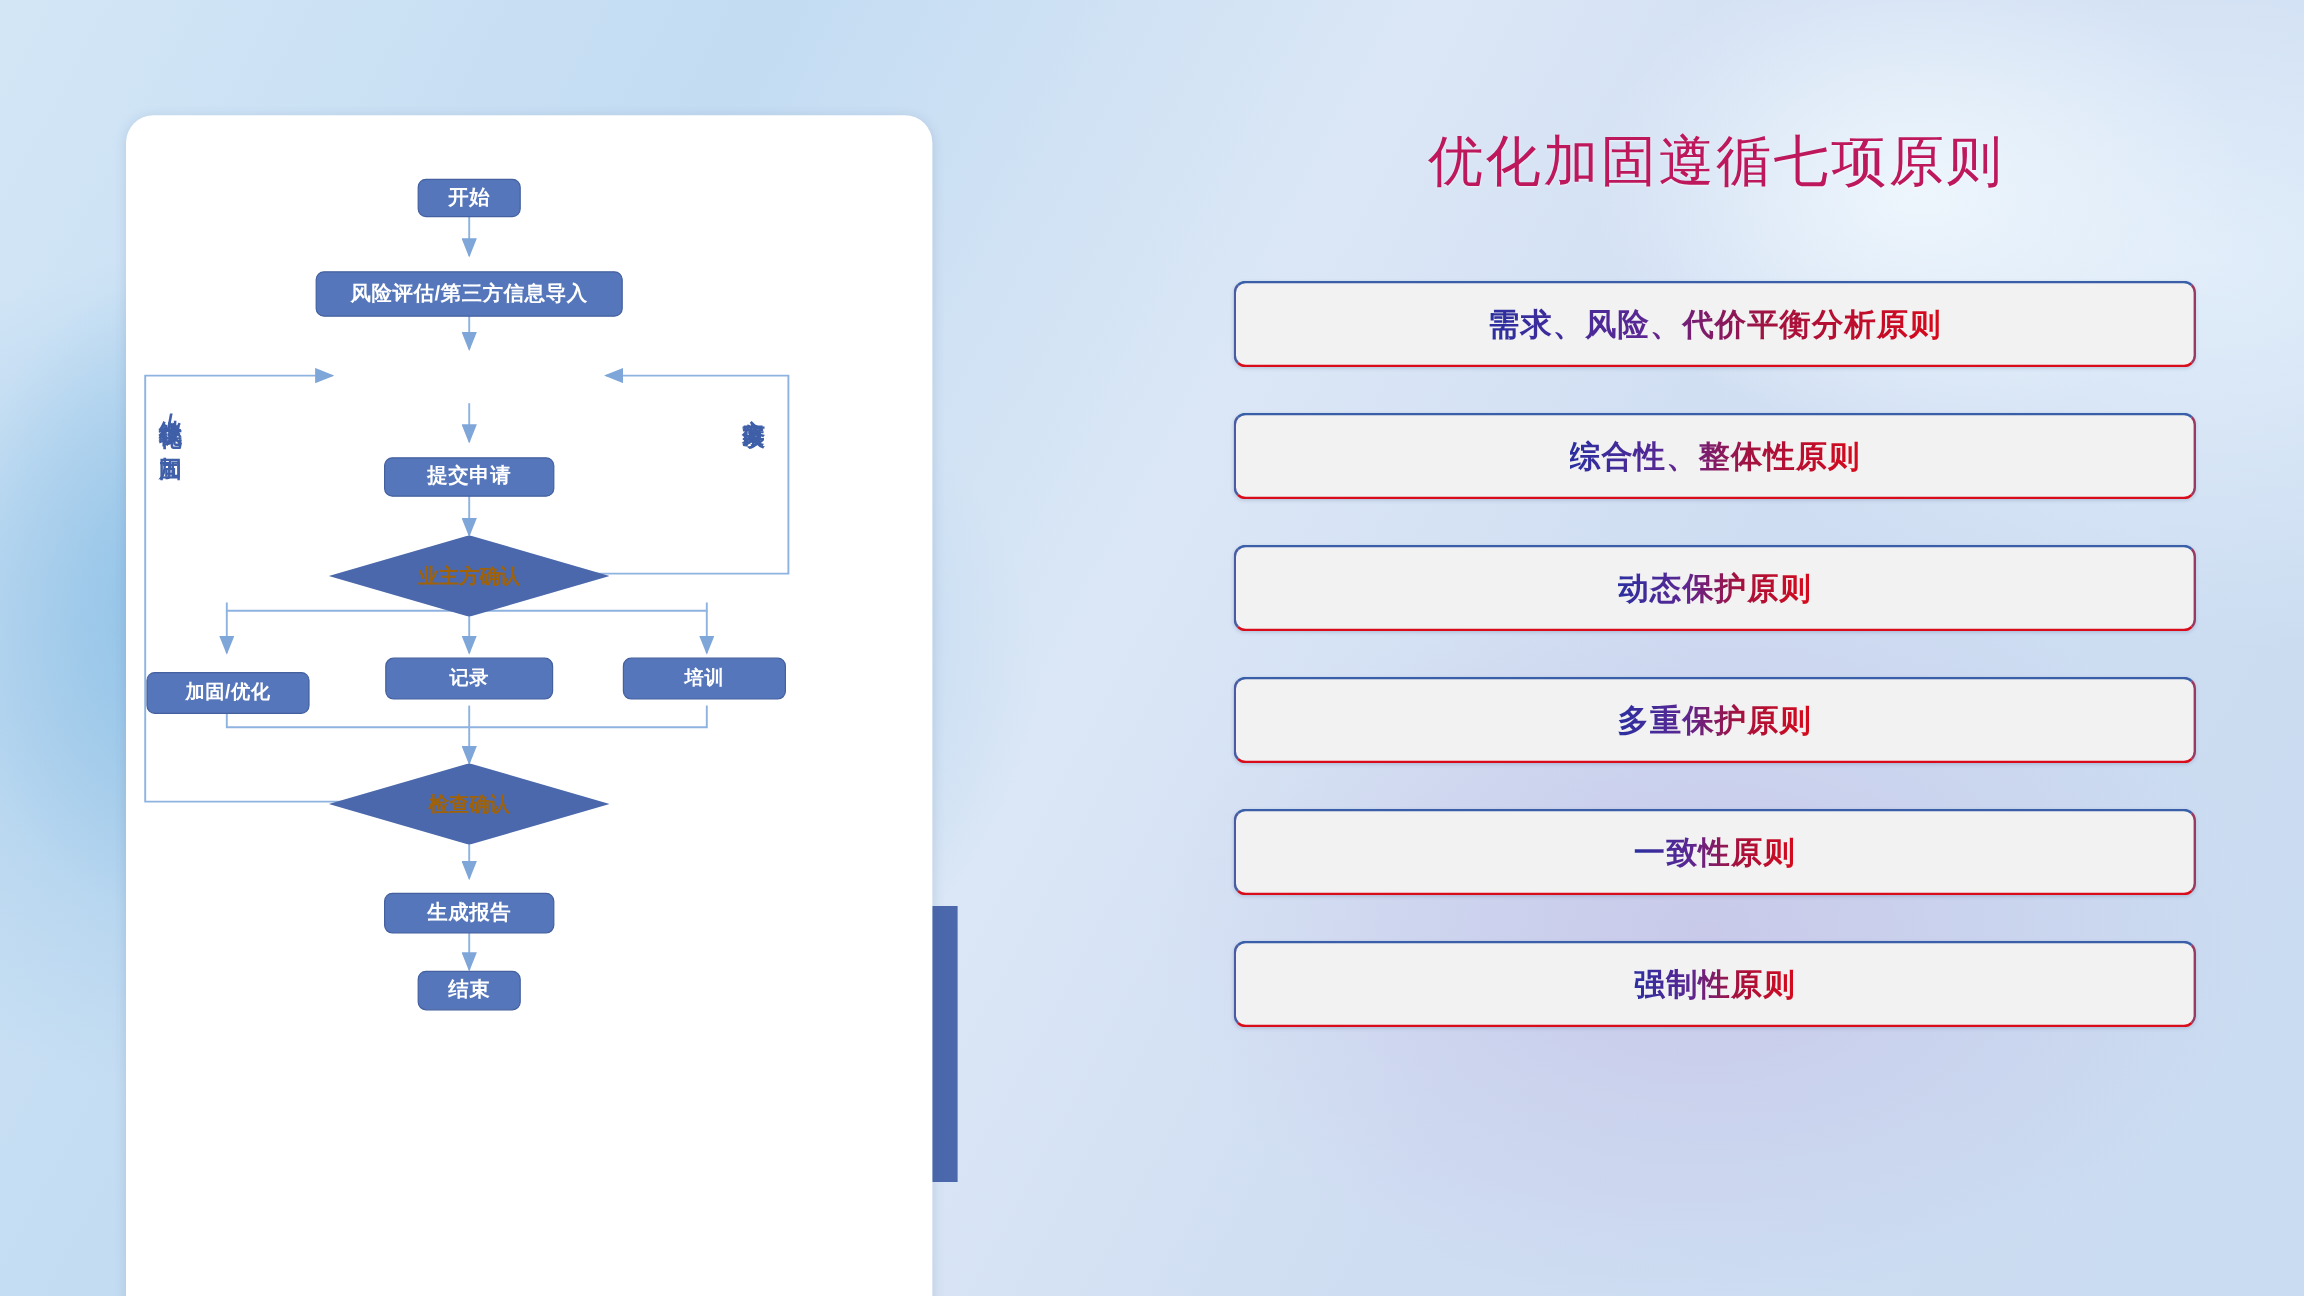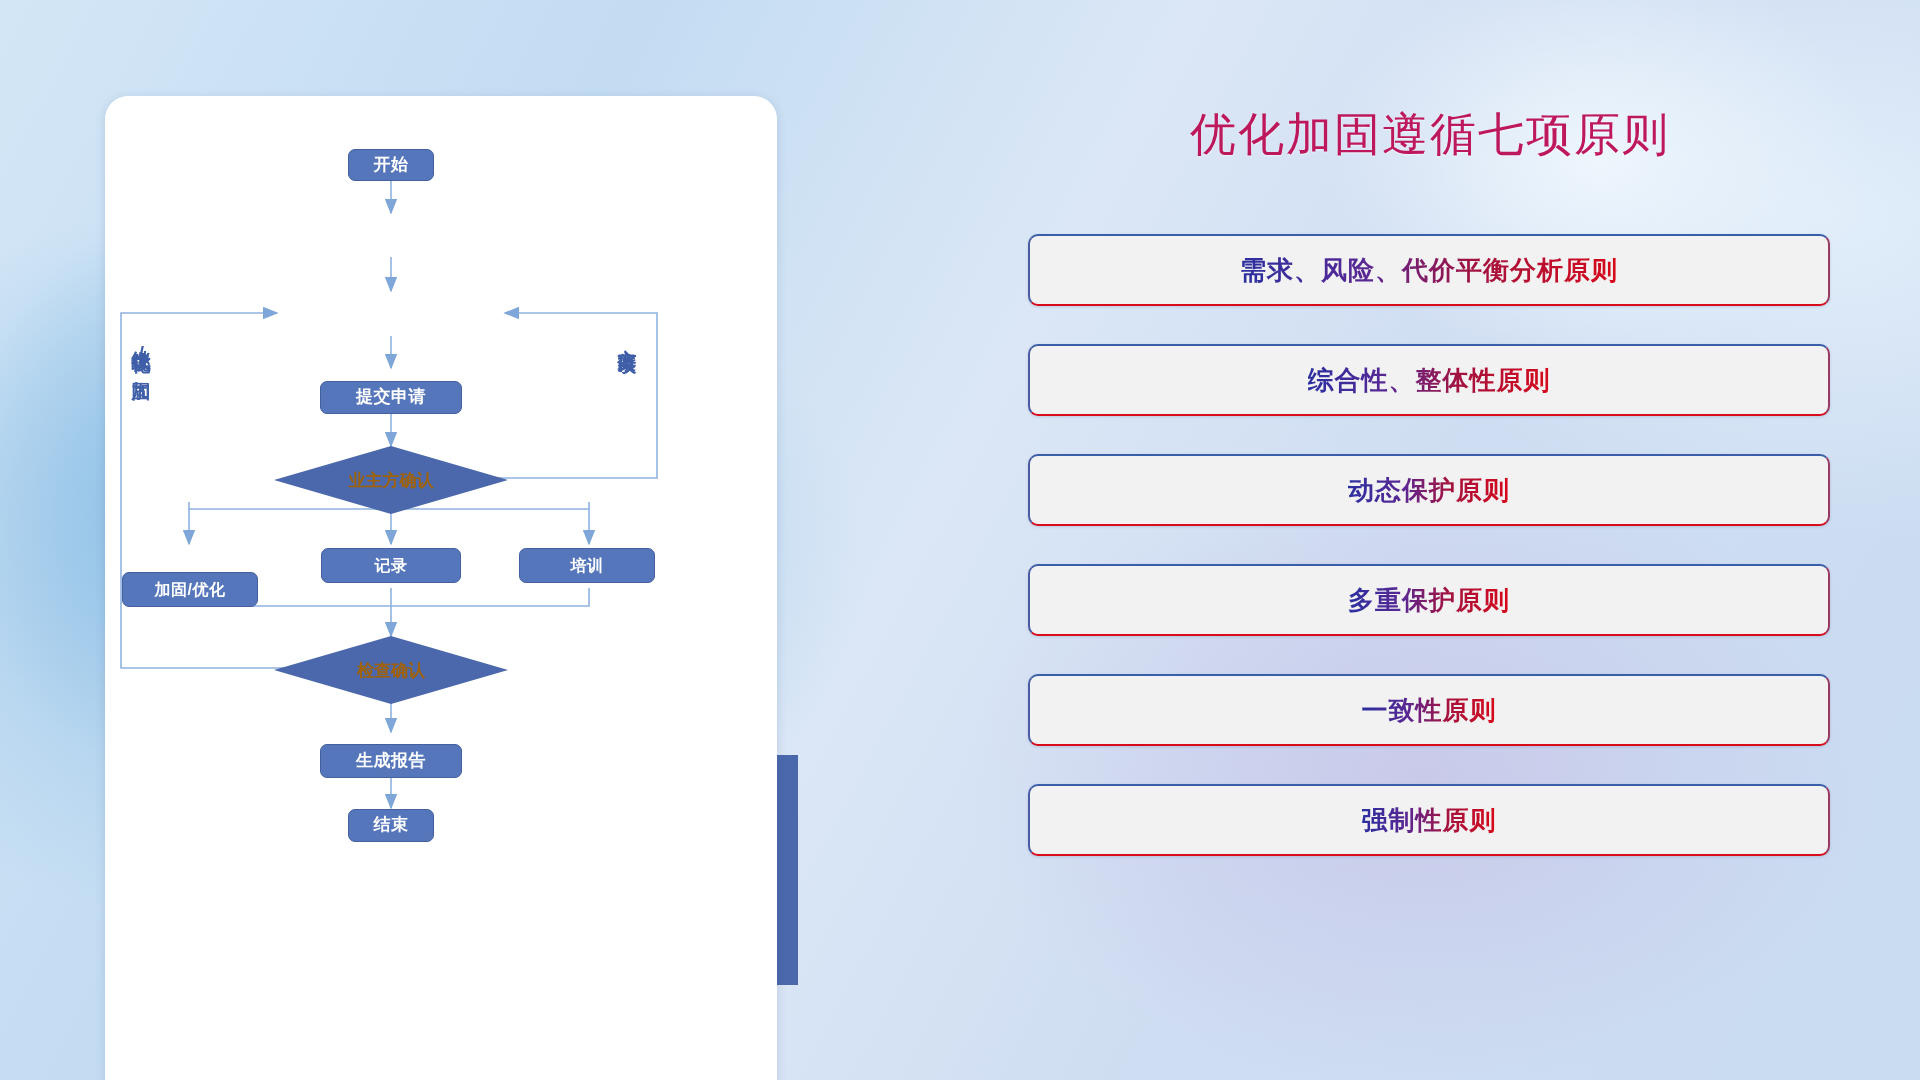--- a/index.html
+++ b/index.html
@@ -221,32 +221,35 @@
         <path d="M180,572 L16,572 L16,217 L172,217" marker-end="url(#ah)"></path>
 
         <path d="M392,382 L552,382 L552,217 L400,217" marker-end="url(#ah)"></path>
       </g>
     </svg>
 
     <div class="node" style="left:243px; top:53px; width:86px; height:32px;">
       <span>开始</span>
     </div>
 
+    <div class="node" style="left:158px; top:130px; width:256px; height:38px;">
+      <span>风险评估/第三方信息导入</span>
+    </div>
 
 
     <div class="node" style="left:215px; top:285px; width:142px; height:33px;">
       <span>提交申请</span>
     </div>
 
     <div class="diamond" style="left:169px; top:350px; width:234px; height:68px;">
       <div class="dshape"></div>
       <span class="dlabel">业主方确认</span>
     </div>
 
-    <div class="node sm" style="left:17px; top:476px; width:136px; height:35px;">
+    <div class="node sm" style="left:17px; top:464px; width:136px; height:35px;">
       <span>加固/优化</span>
     </div>
 
     <div class="node sm" style="left:216px; top:452px; width:140px; height:35px;">
       <span>记录</span>
     </div>
 
     <div class="node sm" style="left:414px; top:452px; width:136px; height:35px;">
       <span>培训</span>
     </div>

